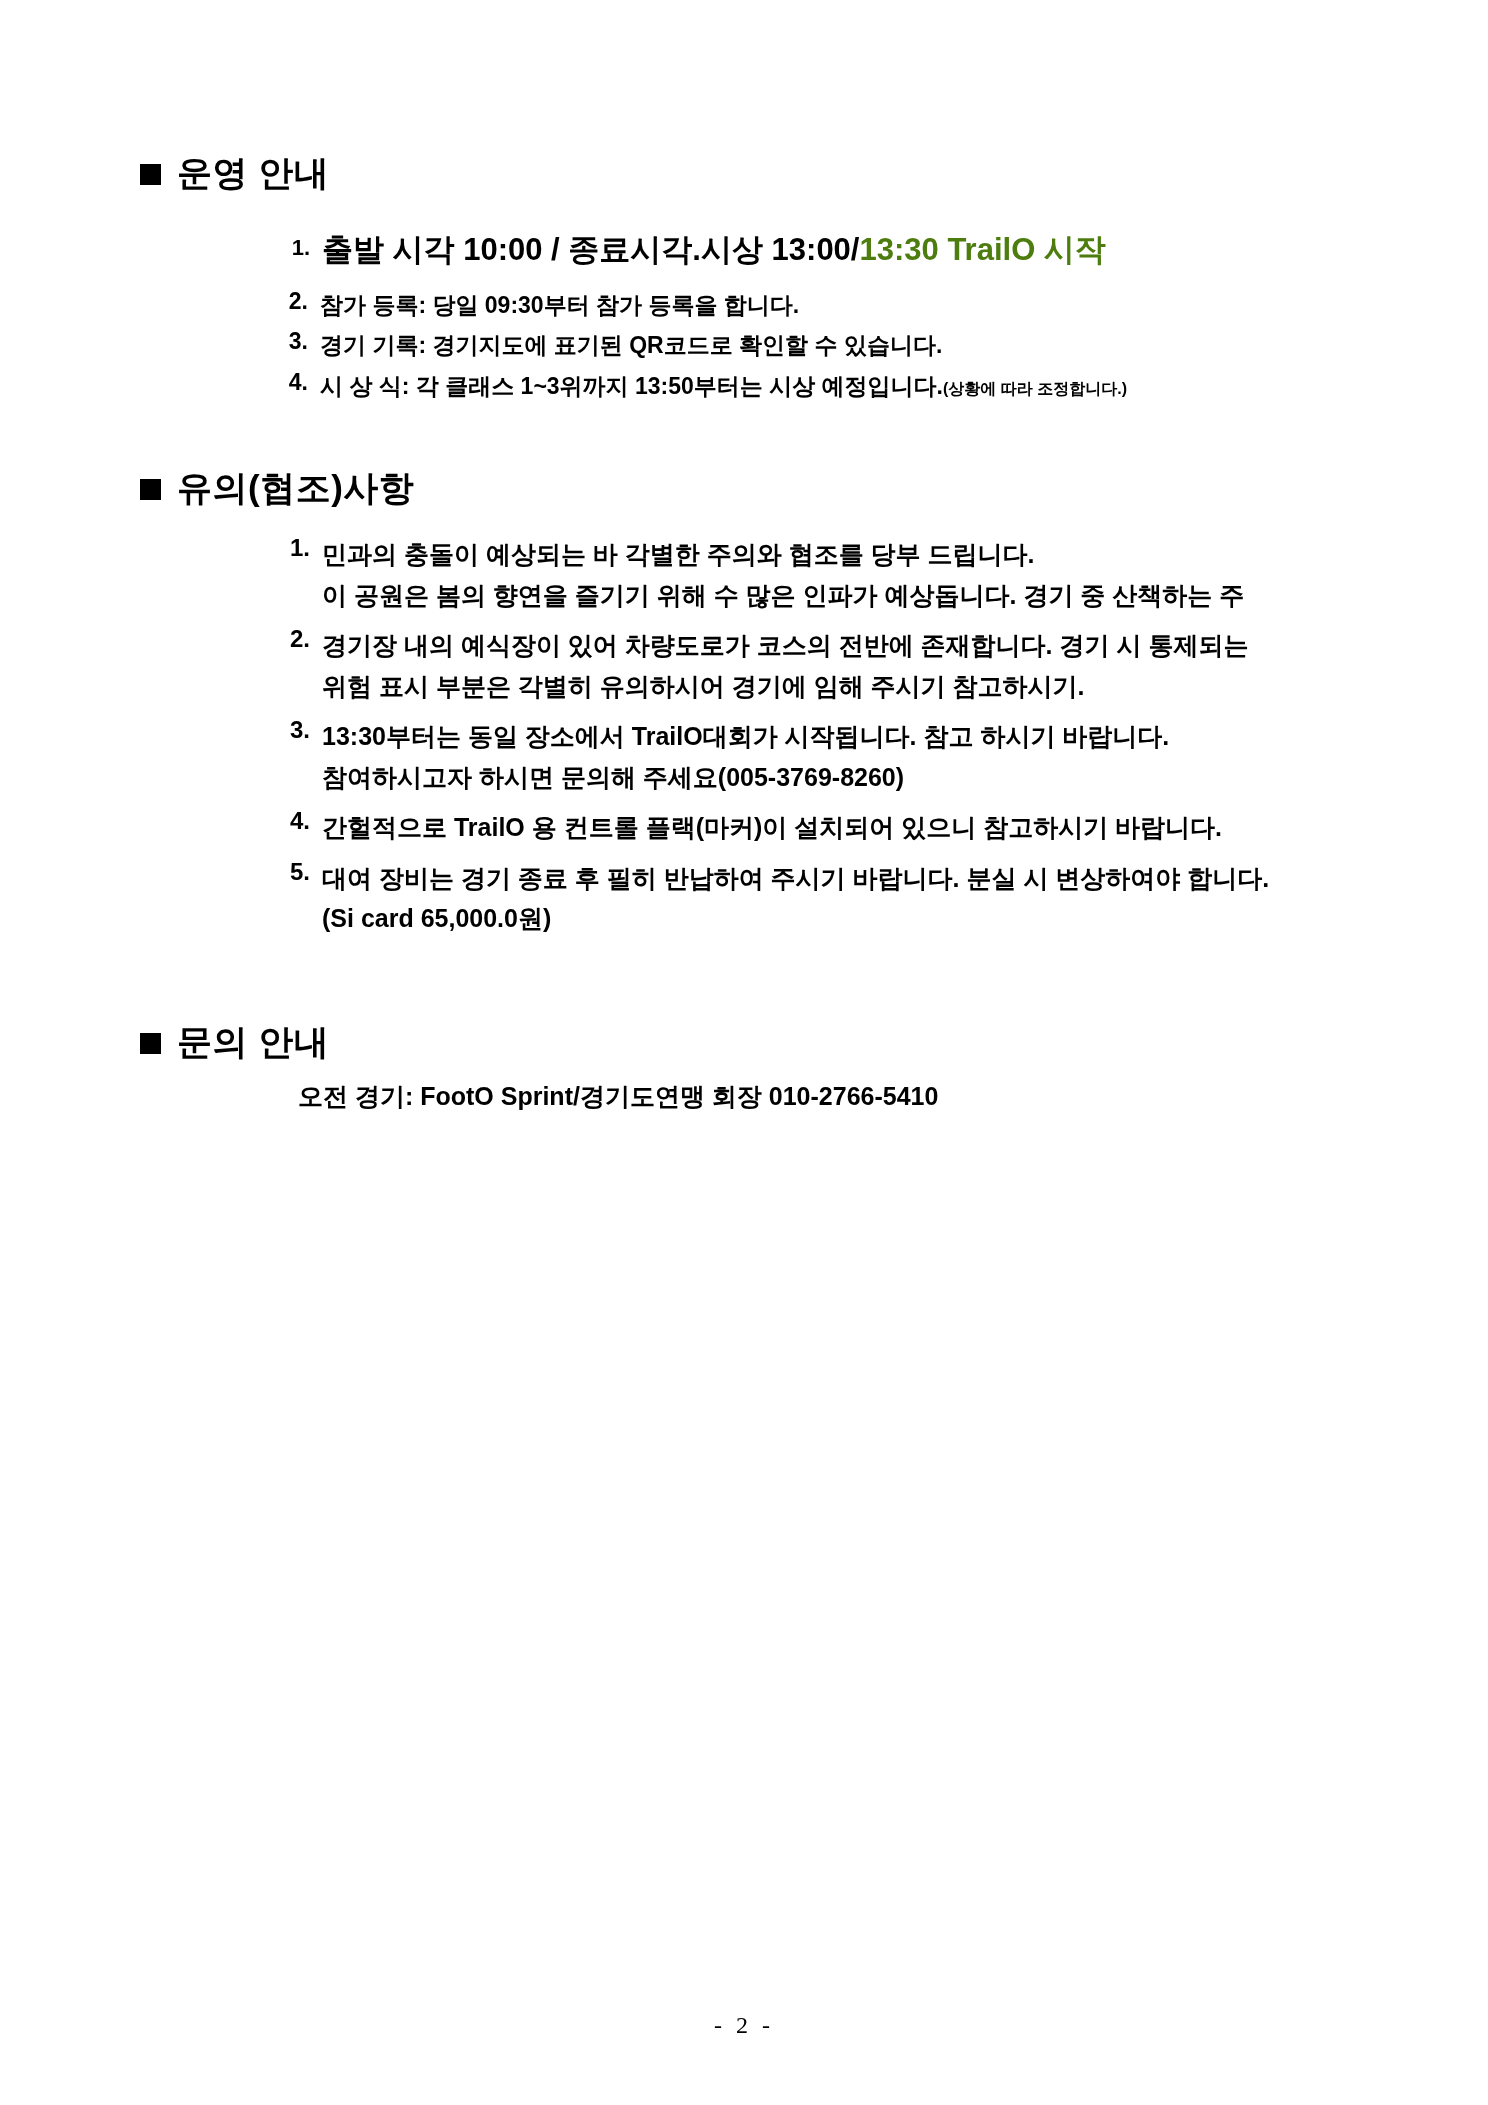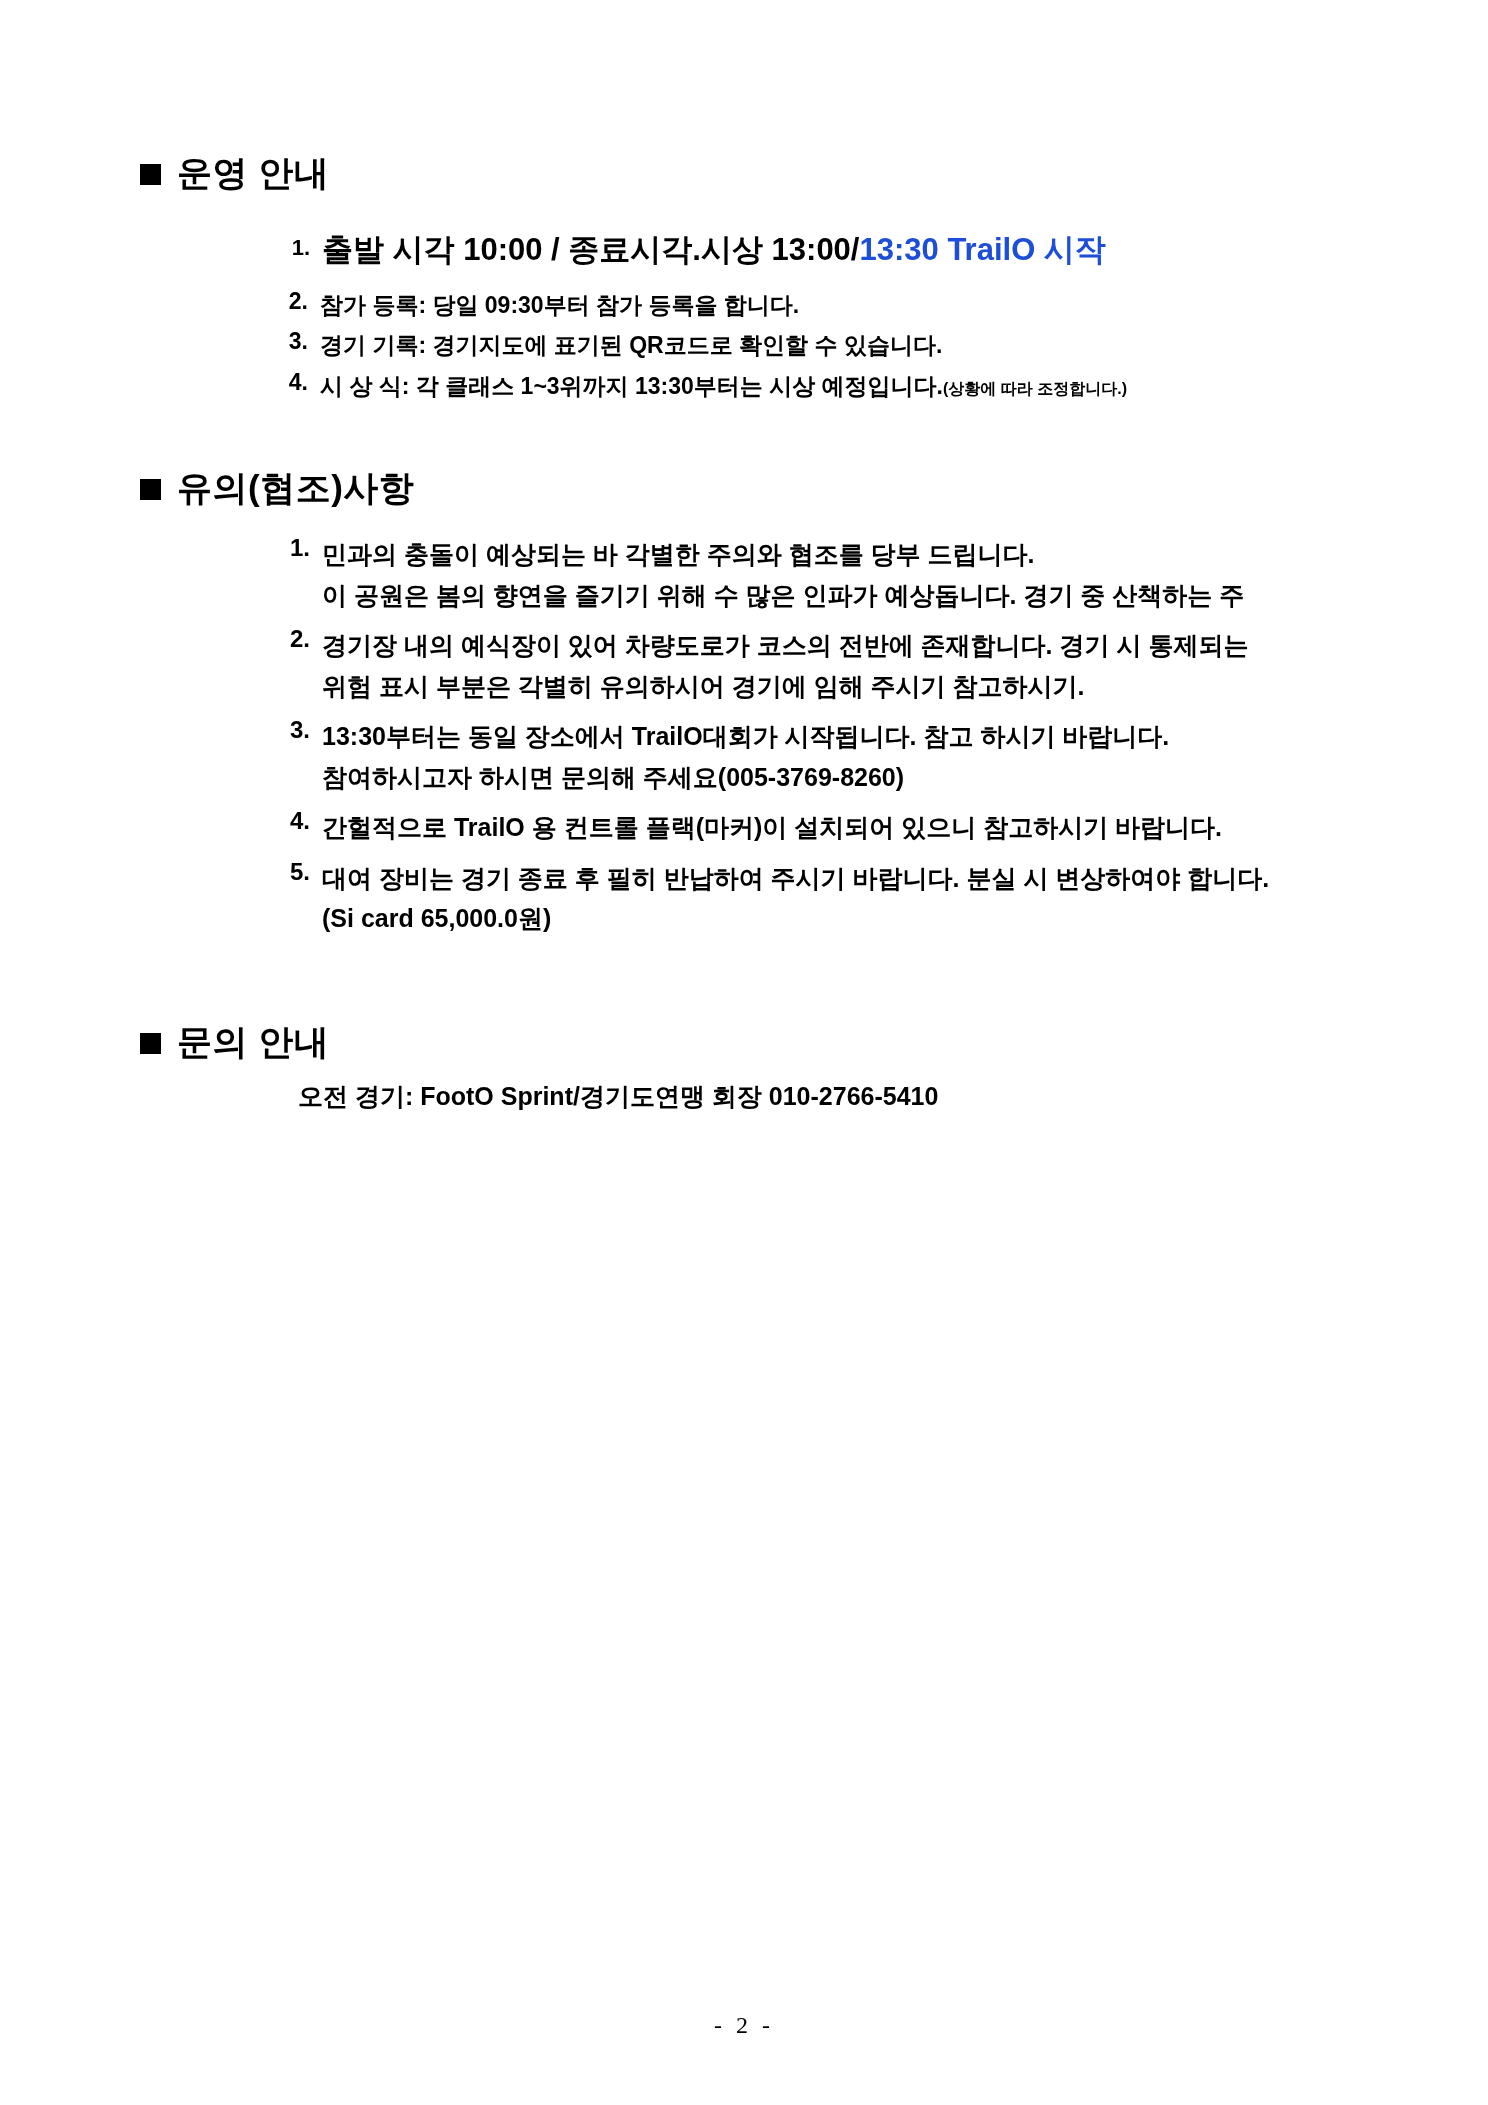--- a/index.html
+++ b/index.html
@@ -70,21 +70,21 @@
   
   #operation-list {
     margin-left: 160px;
     margin-top: 30px;
   }
   #operation-list li { font-size: 23px; font-weight: bold; }
   #operation-list li.first { font-size: 31px; margin-bottom: 14px; }
   #operation-list li.first .num { font-size: 22px; position: relative; top: 8px; width: 42px;}
   #operation-list li .num { font-size: 23px; }
   #operation-list li .body-txt { line-height: 1.5; }
-  .blue { color: #1d4ed8; }
+  .blue { color: #4d7c0f; }
   .small-note { font-size: 16px; }
 
   
   #caution-list {
     margin-left: 160px;
     margin-top: 22px;
   }
   #caution-list li {
     font-size: 25px;
     font-weight: bold;
@@ -137,21 +137,21 @@
     <li>
       <span class="num">2.</span>
       <span class="body-txt">참가 등록: 당일 09:30부터 참가 등록을 합니다.</span>
     </li>
     <li>
       <span class="num">3.</span>
       <span class="body-txt">경기 기록: 경기지도에 표기된 QR코드로 확인할 수 있습니다.</span>
     </li>
     <li>
       <span class="num">4.</span>
-      <span class="body-txt"><span>시 상 식: 각 클래스 1~3위까지 13:30부터는 시상 예정입니다.</span><span class="small-note">(상황에 따라 조정합니다.)</span></span>
+      <span class="body-txt"><span>시 상 식: 각 클래스 1~3위까지 13:50부터는 시상 예정입니다.</span><span class="small-note">(상황에 따라 조정합니다.)</span></span>
     </li>
   </ul>
 
   <div class="gap-a"></div>
 
   <div class="section-head">
     <span class="sq"></span>
     <span class="txt">유의(협조)사항</span>
   </div>
 

